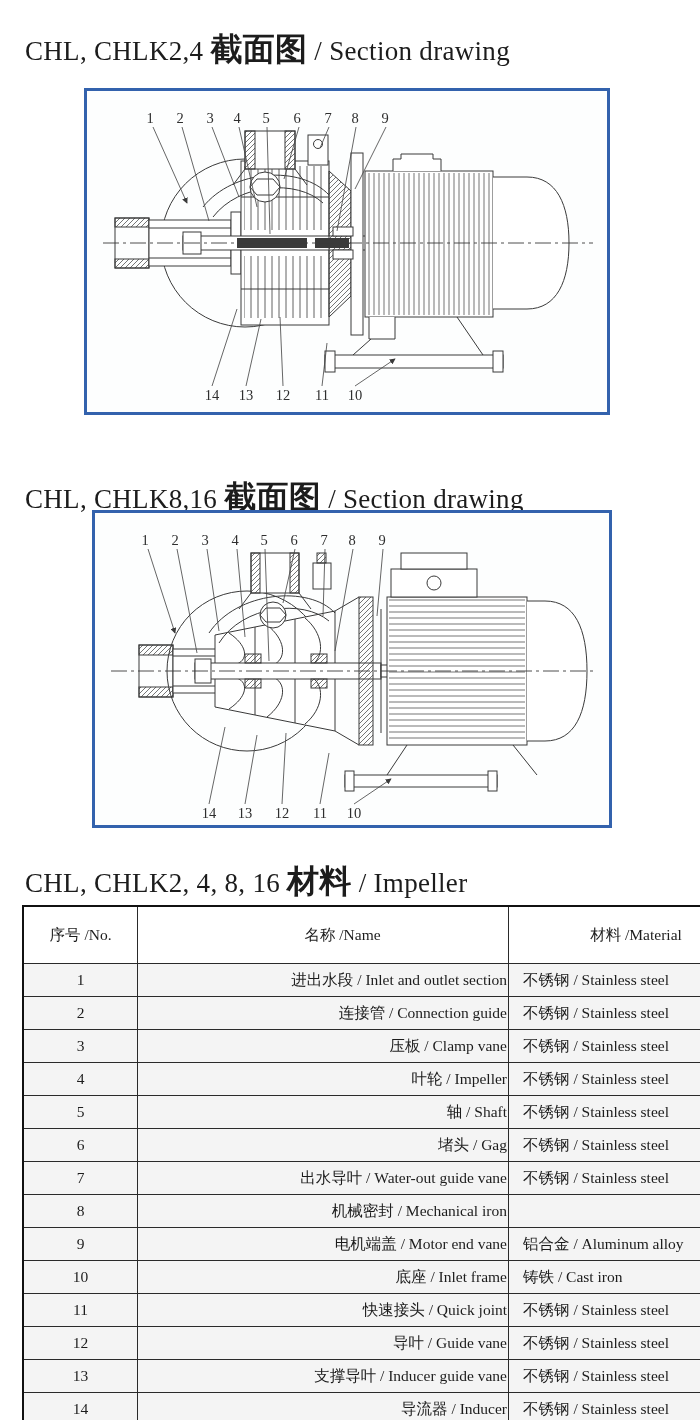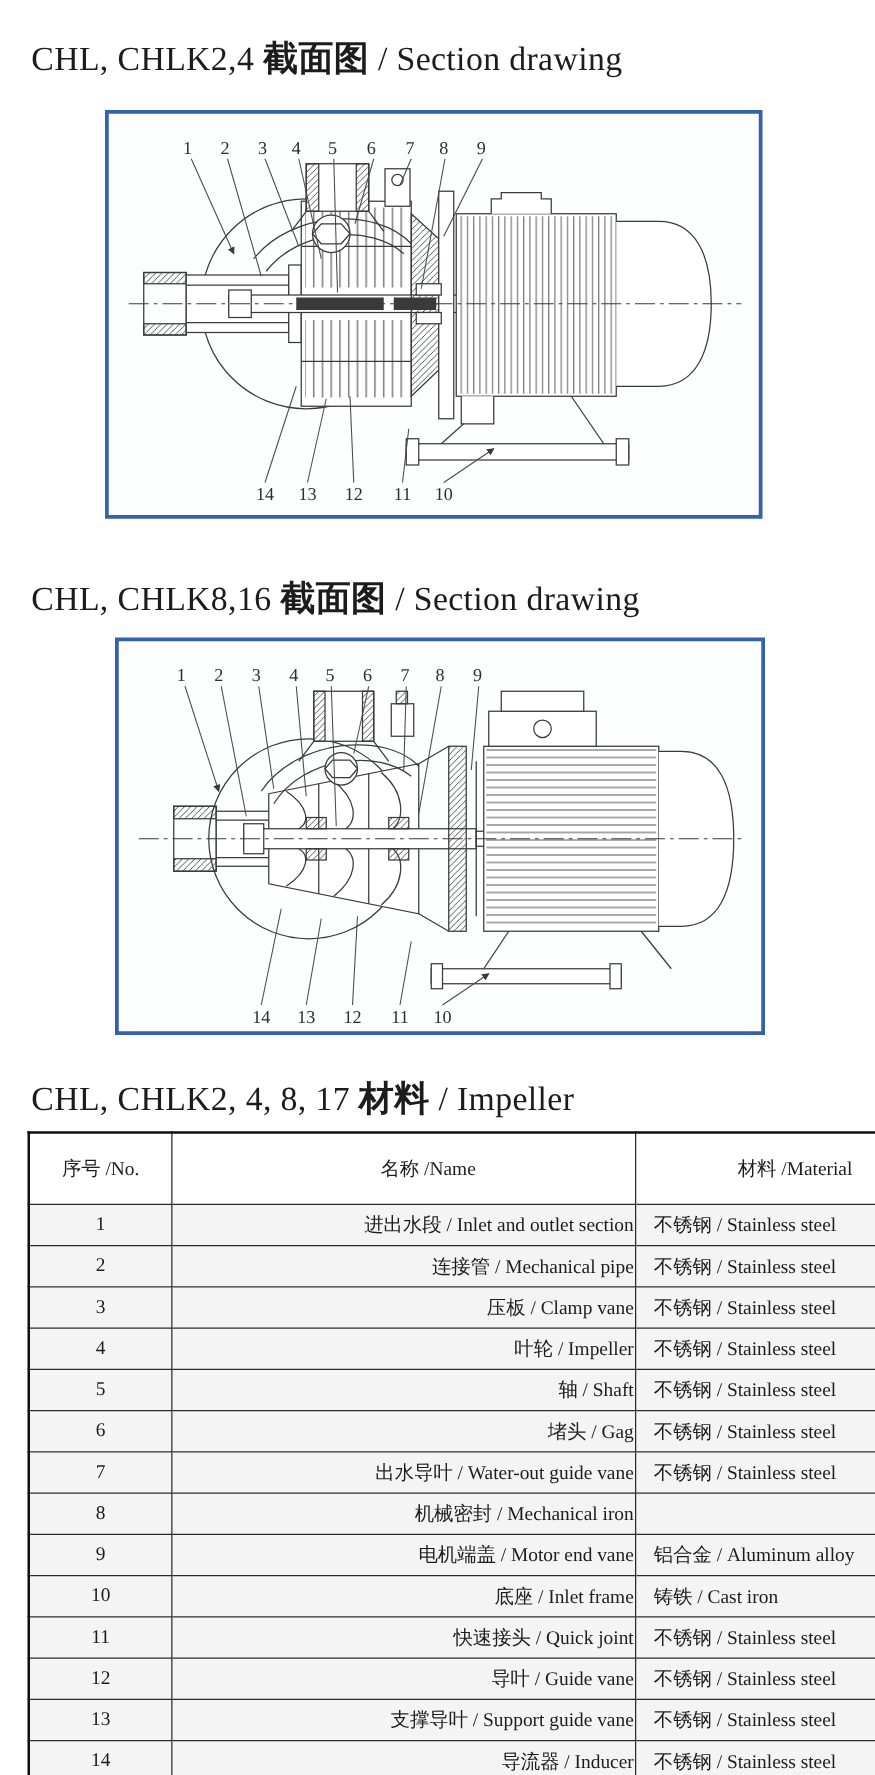--- a/index.html
+++ b/index.html
@@ -1,21 +1,21 @@
 <!DOCTYPE html>
 <html><head>
 <meta charset="utf-8">
 <style>
   html,body{margin:0;padding:0;}
   body{
     width:700px;height:1420px;position:relative;background:#ffffff;
     font-family:"Liberation Serif","DejaVu Serif",serif;color:#1c1c1c;overflow:hidden;
   }
   .title{position:absolute;left:25px;white-space:nowrap;font-size:27px;letter-spacing:.3px;}
-  .title .cjk{font-weight:bold;font-size:28px;}
+  .title .cjk{font-weight:bold;font-size:32px;}
   .frame{position:absolute;border:3px solid #3362ad;background:#fdfefe;}
   #frame1{left:84px;top:88px;width:520px;height:321px;}
   #frame2{left:92px;top:510px;width:514px;height:312px;}
   svg{display:block;}
   table#material-table{
     position:absolute;left:22px;top:905px;width:666px;
     border-collapse:collapse;table-layout:fixed;
     font-size:15.5px;
   }
   #material-table th,#material-table td{
@@ -146,21 +146,21 @@
     <text x="298" y="32">9</text>
     <text x="125" y="309">14</text>
     <text x="159" y="309">13</text>
     <text x="196" y="309">12</text>
     <text x="235" y="309">11</text>
     <text x="268" y="309">10</text>
   </g>
 </svg>
 </div>
 
-<div class="title" style="top:460px">
+<div class="title" style="top:476px">
   <span>CHL, CHLK8,16 </span><span class="cjk">截面图</span><span> / Section drawing</span>
 </div>
 
 <div class="frame" id="frame2">
 <svg viewBox="0 0 514 312" width="514" height="312">
   <defs>
     <pattern id="hB" width="5" height="5" patternUnits="userSpaceOnUse">
       <path d="M0,5 L5,0" stroke="#3a3a3a" stroke-width="0.7"></path>
     </pattern>
     <pattern id="hFinB" width="300" height="6" patternUnits="userSpaceOnUse">
@@ -275,40 +275,40 @@
     <text x="114" y="305">14</text>
     <text x="150" y="305">13</text>
     <text x="187" y="305">12</text>
     <text x="225" y="305">11</text>
     <text x="259" y="305">10</text>
   </g>
 </svg>
 </div>
 
 <div class="title" style="top:860px">
-  <span>CHL, CHLK2, 4, 8, 17 </span><span class="cjk">材料</span><span> / Impeller</span>
+  <span>CHL, CHLK2, 4, 8, 16 </span><span class="cjk">材料</span><span> / Impeller</span>
 </div>
 
 <table id="material-table">
   <thead>
     <tr>
       <th class="col-no">序号 /No.</th>
       <th class="col-name">名称 /Name</th>
       <th class="col-material">材料 /Material</th>
     </tr>
   </thead>
   <tbody>
       <tr>
         <td class="col-no">1</td>
         <td class="col-name">进出水段 / Inlet and outlet section</td>
         <td class="col-material">不锈钢 / Stainless steel</td>
       </tr>
       <tr>
         <td class="col-no">2</td>
-        <td class="col-name">连接管 / Mechanical pipe</td>
+        <td class="col-name">连接管 / Connection guide</td>
         <td class="col-material">不锈钢 / Stainless steel</td>
       </tr>
       <tr>
         <td class="col-no">3</td>
         <td class="col-name">压板 / Clamp vane</td>
         <td class="col-material">不锈钢 / Stainless steel</td>
       </tr>
       <tr>
         <td class="col-no">4</td>
         <td class="col-name">叶轮 / Impeller</td>
@@ -349,21 +349,21 @@
         <td class="col-name">快速接头 / Quick joint</td>
         <td class="col-material">不锈钢 / Stainless steel</td>
       </tr>
       <tr>
         <td class="col-no">12</td>
         <td class="col-name">导叶 / Guide vane</td>
         <td class="col-material">不锈钢 / Stainless steel</td>
       </tr>
       <tr>
         <td class="col-no">13</td>
-        <td class="col-name">支撑导叶 / Support guide vane</td>
+        <td class="col-name">支撑导叶 / Inducer guide vane</td>
         <td class="col-material">不锈钢 / Stainless steel</td>
       </tr>
       <tr>
         <td class="col-no">14</td>
         <td class="col-name">导流器 / Inducer</td>
         <td class="col-material">不锈钢 / Stainless steel</td>
       </tr>
     </tbody>
 </table>
 

